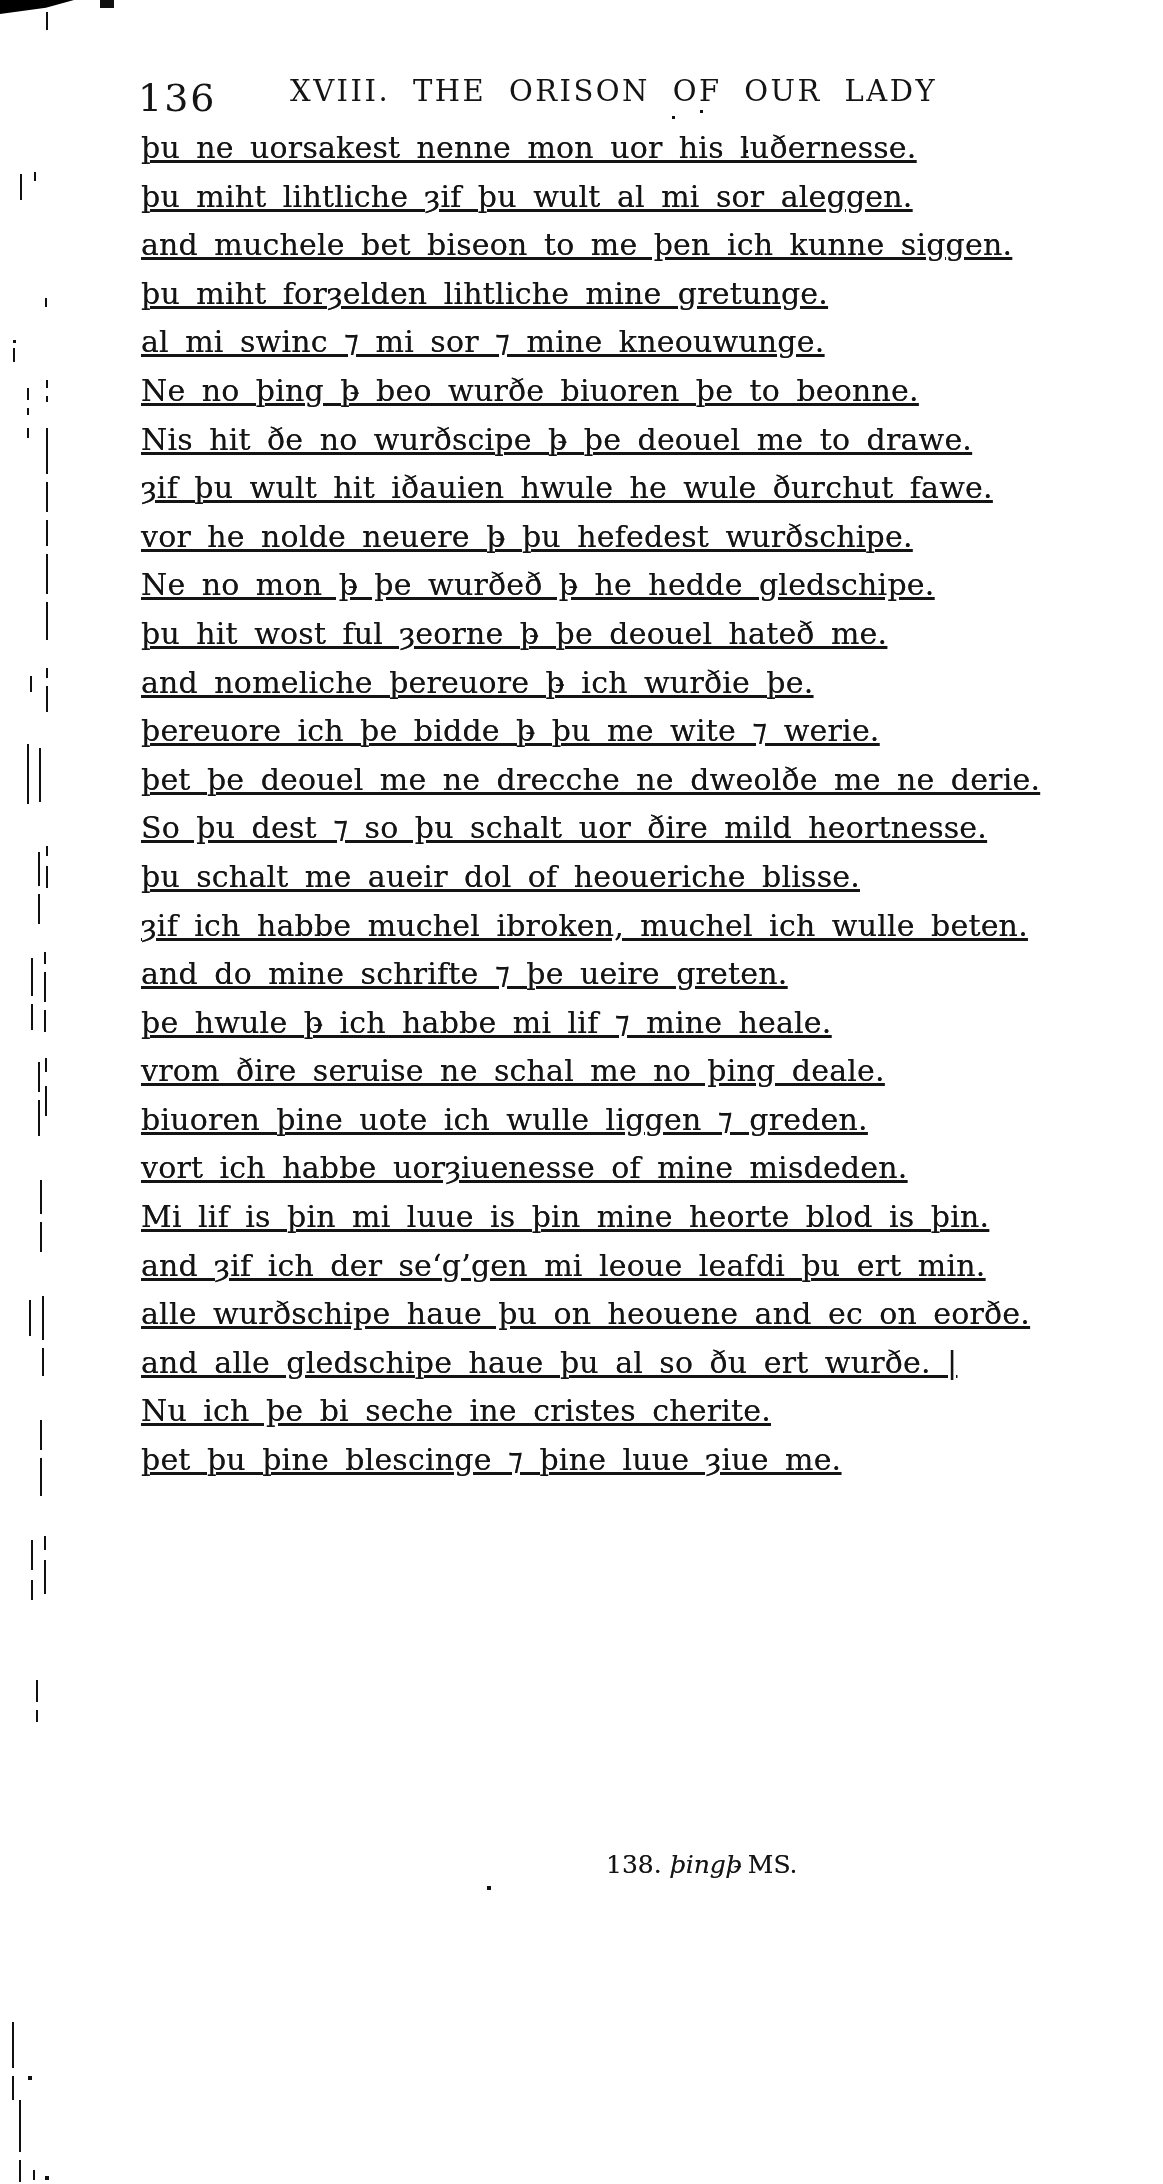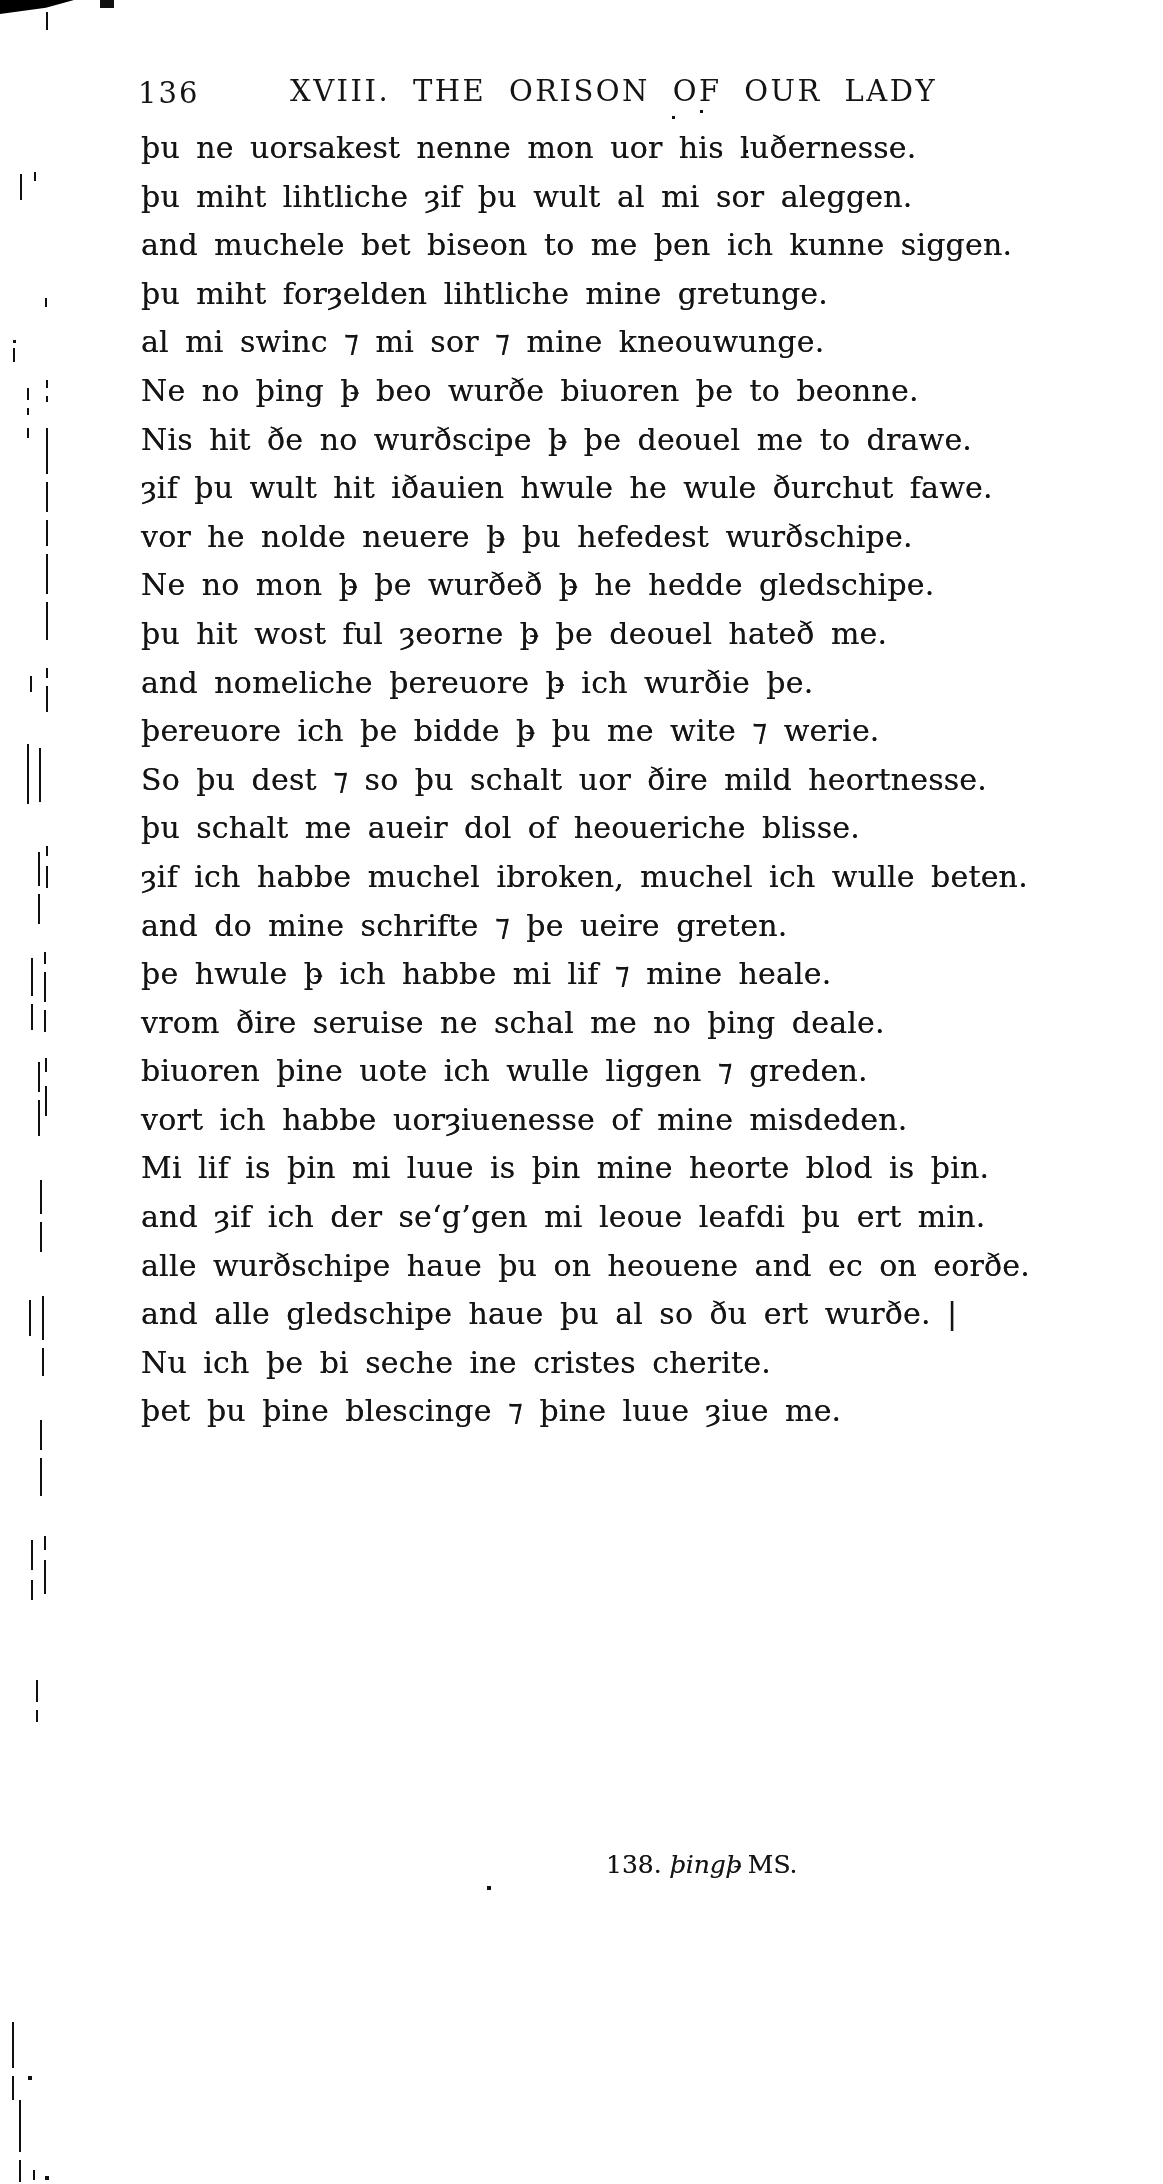--- a/index.html
+++ b/index.html
@@ -7,35 +7,35 @@
     position:relative;
     width:1163px;height:2184px;
     background:#ffffff;
     font-family:"DejaVu Serif","DejaVu Sans",serif;
     color:#141414;
     overflow:hidden;
   }
   .page{position:absolute;inset:0;}
   .header-pagenum{
     position:absolute;top:76px;left:138px;
-    font-size:29px;letter-spacing:2px;
+    font-size:38px;letter-spacing:2px;
   }
   .header-title{
     position:absolute;top:74px;left:290px;
     font-size:29px;letter-spacing:2.5px;word-spacing:11px;
     white-space:nowrap;
   }
   .poem{
     position:absolute;top:124px;left:141px;
     font-size:30px;line-height:48.6px;
     word-spacing:0.22em;letter-spacing:0.2px;
     white-space:nowrap;
     text-shadow:0 0 0.5px rgba(0,0,0,0.65);
   }
-  .poem-line{height:48.6px;}
+  .poem-line{height:48.6px;text-decoration:underline;}
   .footnote{
     position:absolute;top:1850px;left:606px;
     font-size:25px;word-spacing:0.2em;white-space:nowrap;
     text-shadow:0 0 0.4px rgba(0,0,0,0.6);
   }
   .fn-word{font-style:italic;padding:0 6px 0 8px;}
   .mark{position:absolute;background:#101010;}
   .corner-blob{
     position:absolute;top:0;left:0;width:74px;height:14px;background:#000;
     clip-path:polygon(0 0,100% 0,62% 55%,0 100%);
@@ -59,20 +59,21 @@
       <div class="poem-line">þu miht forȝelden lihtliche mine gretunge.</div>
       <div class="poem-line">al mi swinc ⁊ mi sor ⁊ mine kneouwunge.</div>
       <div class="poem-line">Ne no þing þ̵ beo wurðe biuoren þe to beonne.</div>
       <div class="poem-line">Nis hit ðe no wurðscipe þ̵ þe deouel me to drawe.</div>
       <div class="poem-line">ȝif þu wult hit iðauien hwule he wule ðurchut fawe.</div>
       <div class="poem-line">vor he nolde neuere þ̵ þu hefedest wurðschipe.</div>
       <div class="poem-line">Ne no mon þ̵ þe wurðeð þ̵ he hedde gledschipe.</div>
       <div class="poem-line">þu hit wost ful ȝeorne þ̵ þe deouel hateð me.</div>
       <div class="poem-line">and nomeliche þereuore þ̵ ich wurðie þe.</div>
       <div class="poem-line">þereuore ich þe bidde þ̵ þu me wite ⁊ werie.</div>
+      <div class="poem-line">þet þe deouel me ne drecche ne dweolðe me ne derie.</div>
       <div class="poem-line">So þu dest ⁊ so þu schalt uor ðire mild heortnesse.</div>
       <div class="poem-line">þu schalt me aueir dol of heoueriche blisse.</div>
       <div class="poem-line">ȝif ich habbe muchel ibroken, muchel ich wulle beten.</div>
       <div class="poem-line">and do mine schrifte ⁊ þe ueire greten.</div>
       <div class="poem-line">þe hwule þ̵ ich habbe mi lif ⁊ mine heale.</div>
       <div class="poem-line">vrom ðire seruise ne schal me no þing deale.</div>
       <div class="poem-line">biuoren þine uote ich wulle liggen ⁊ greden.</div>
       <div class="poem-line">vort ich habbe uorȝiuenesse of mine misdeden.</div>
       <div class="poem-line">Mi lif is þin mi luue is þin mine heorte blod is þin.</div>
       <div class="poem-line">and ȝif ich der se‘g’gen mi leoue leafdi þu ert min.</div>

